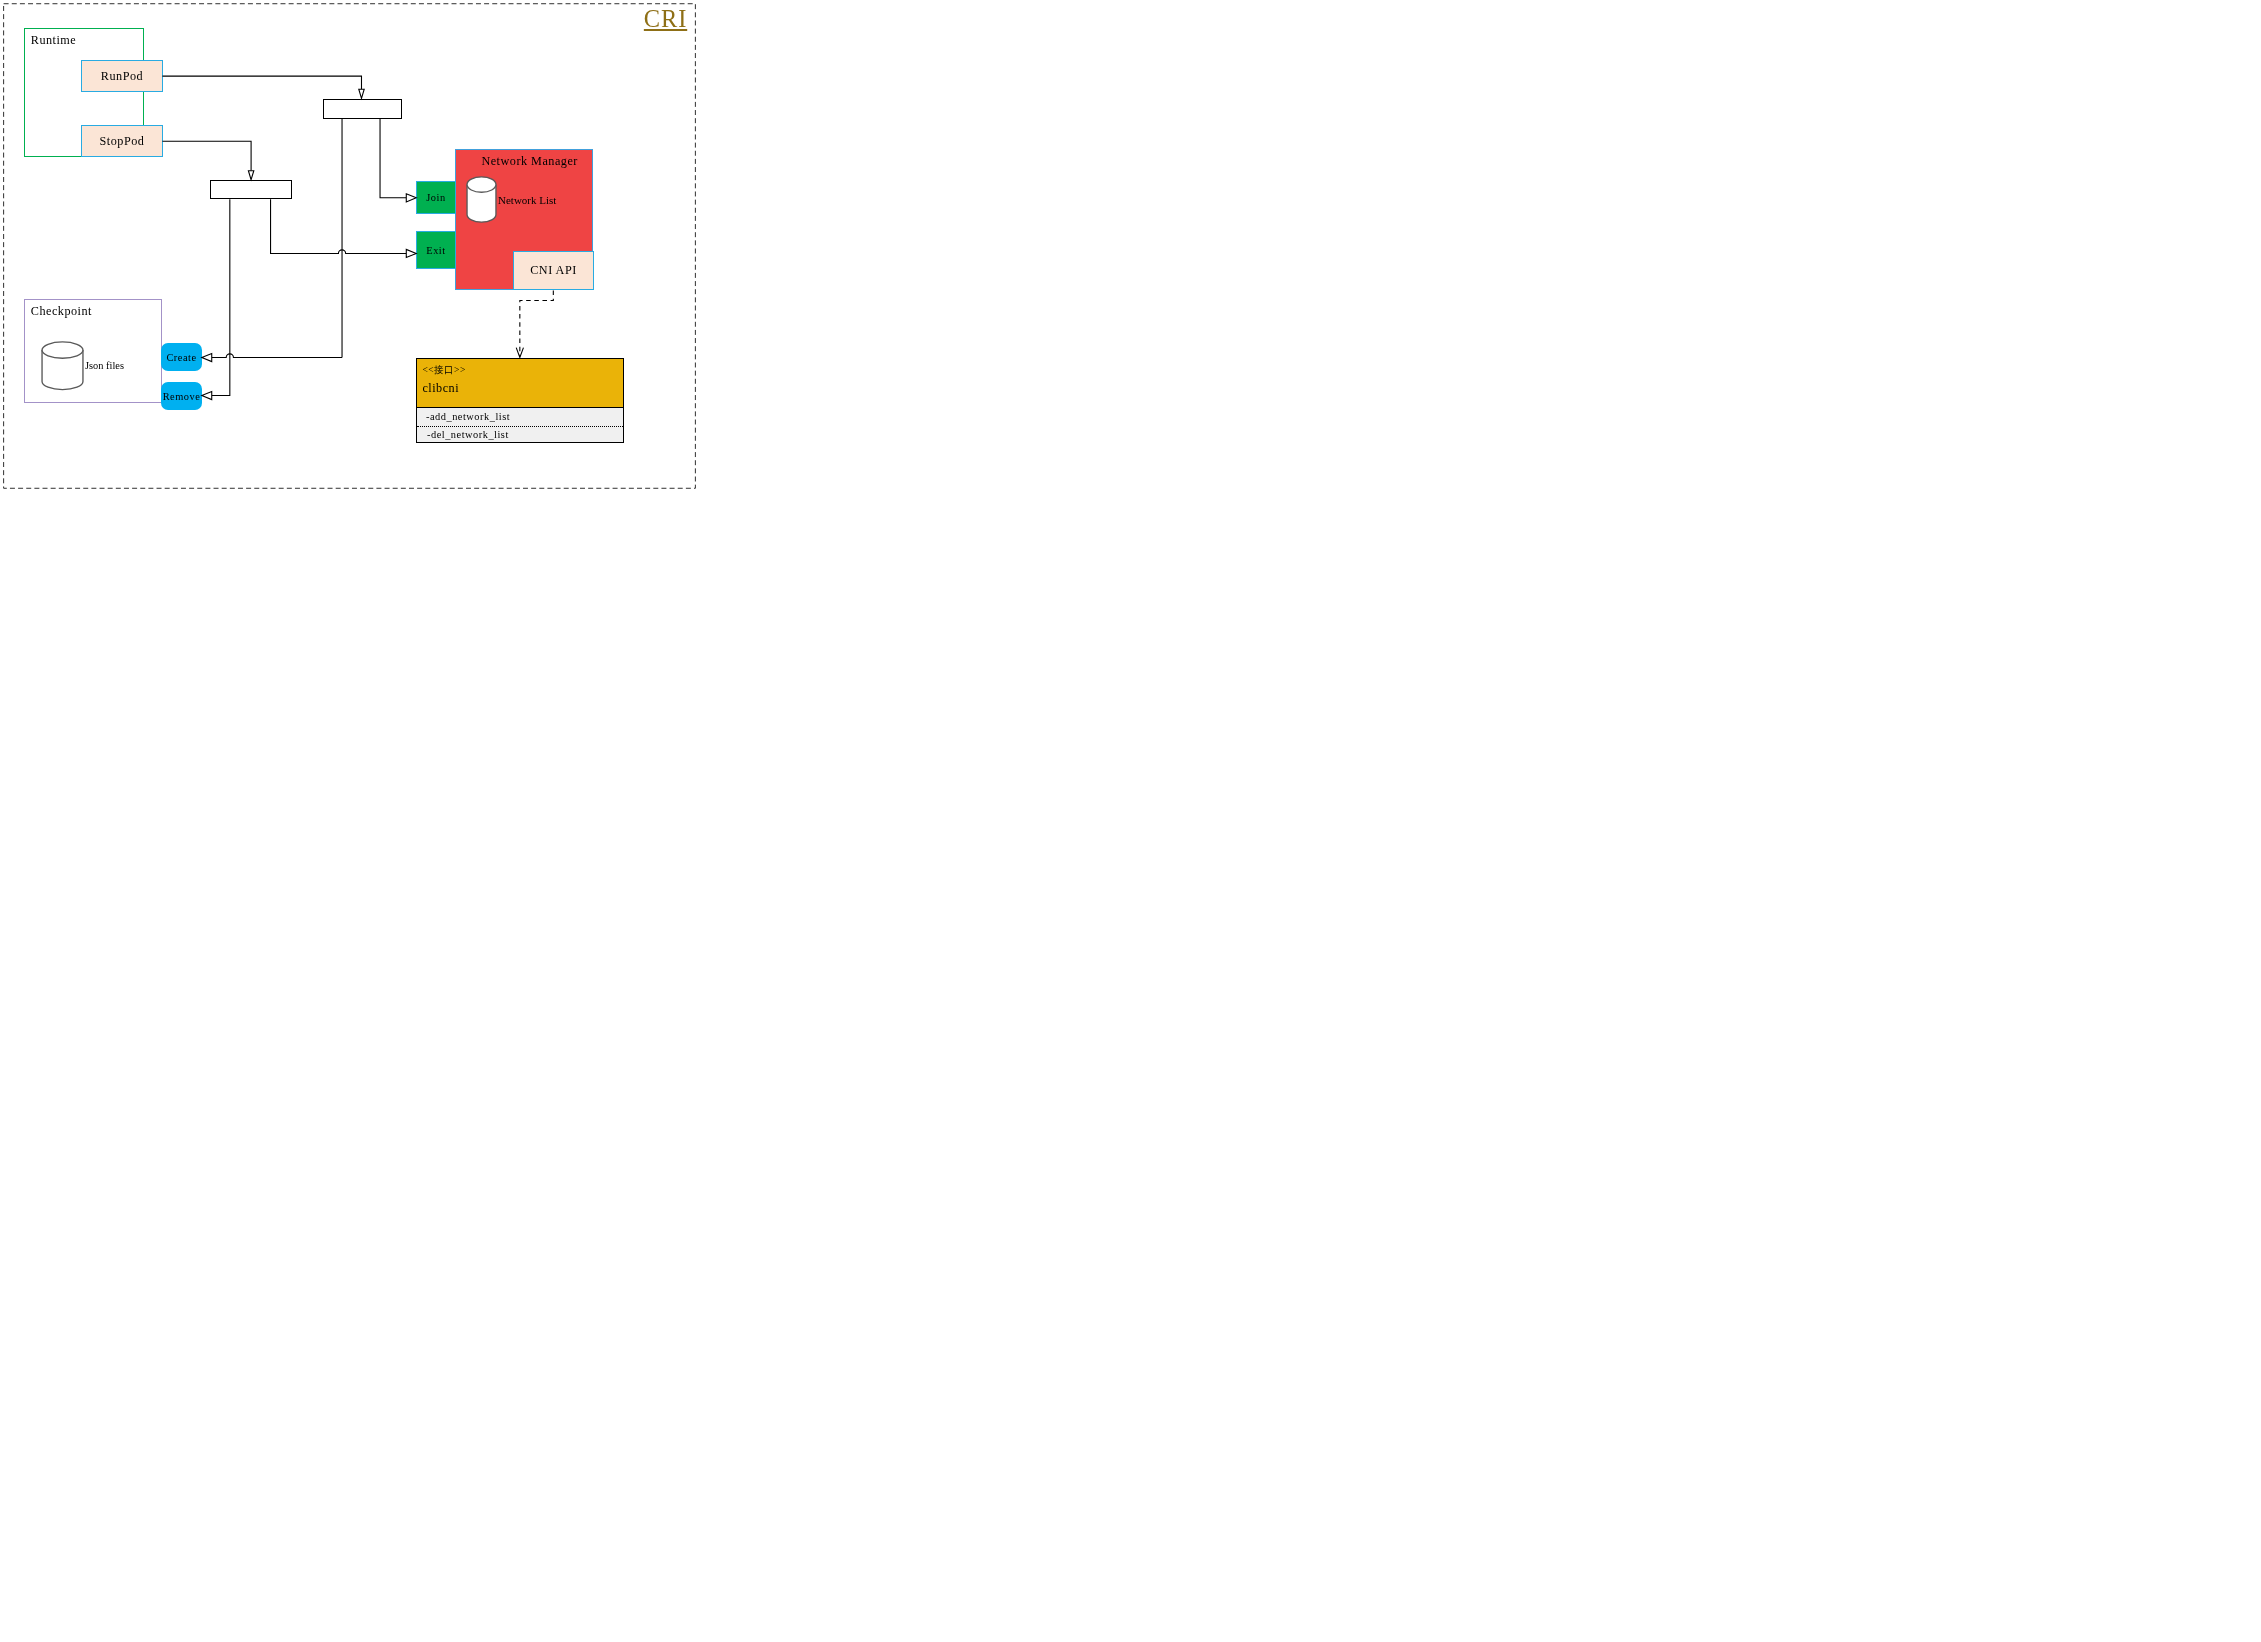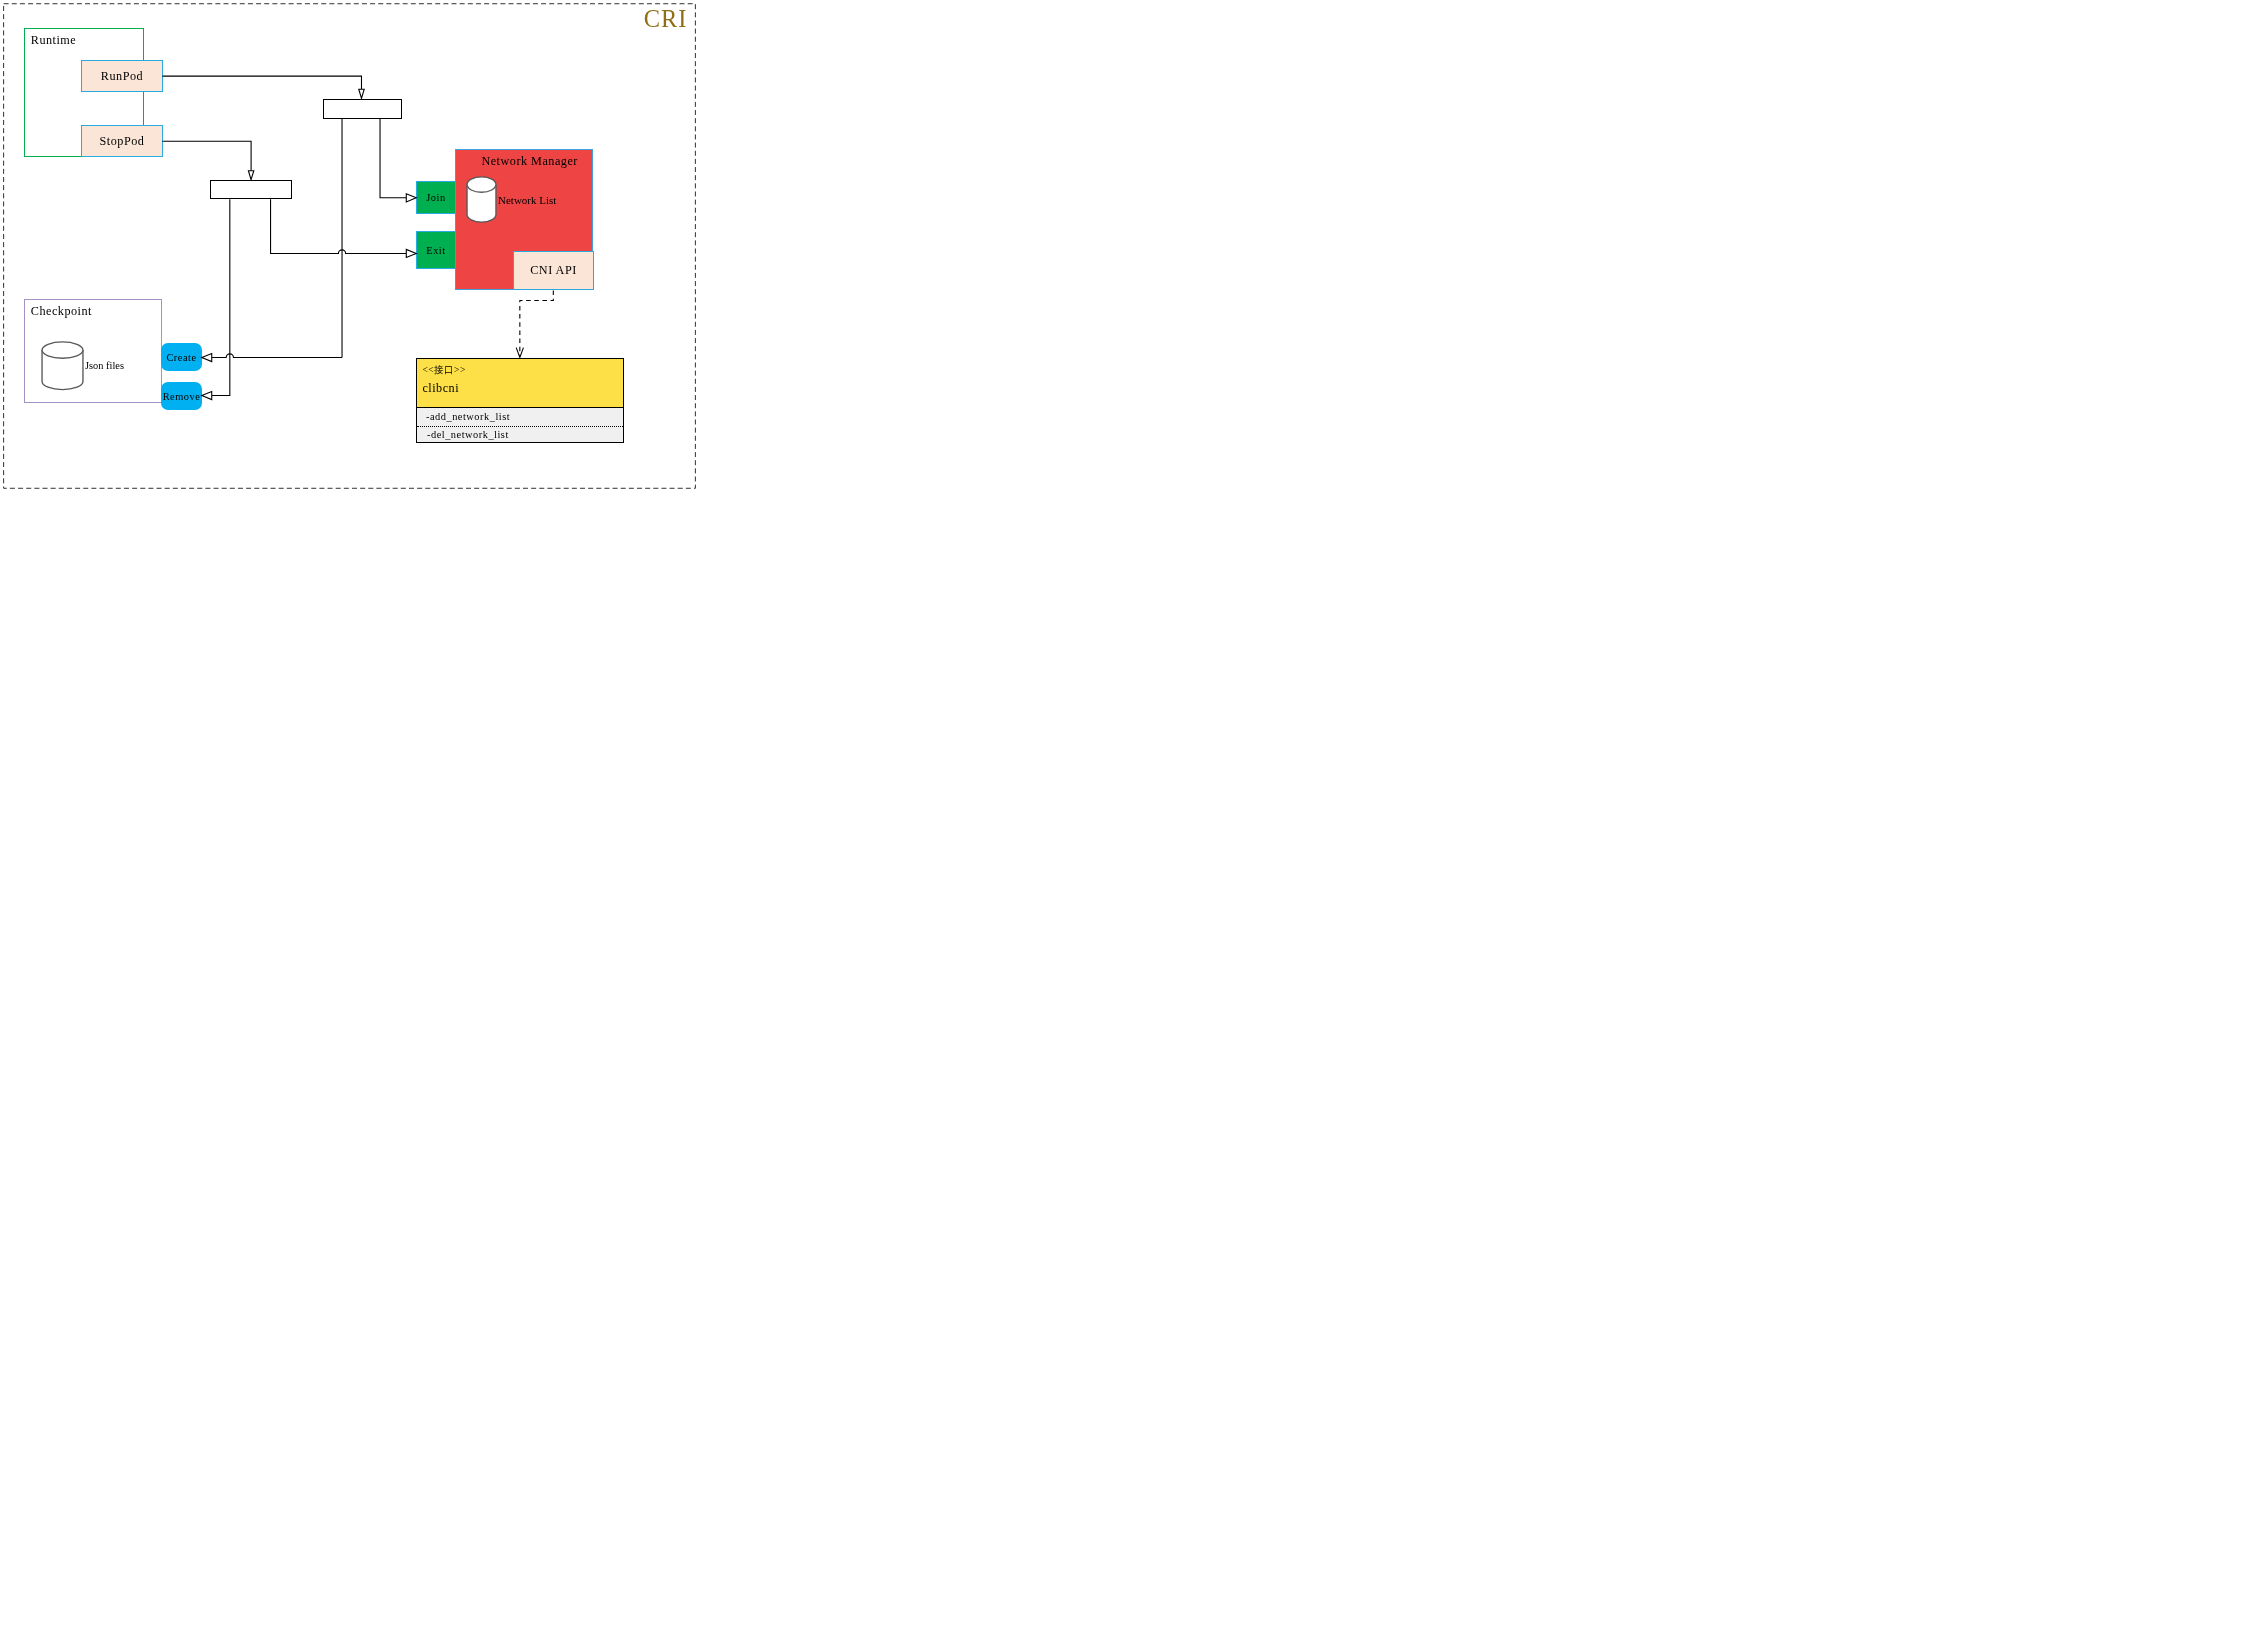--- a/index.html
+++ b/index.html
@@ -32,30 +32,30 @@
   
   .fork { background:#fff; border:1.1px solid #000; }
   #fork1 { left:323px; top:99px; width:79px; height:20px; }
   #fork2 { left:210px; top:180px; width:82px; height:19px; }
   
   .cyl-label { font-size:10.4px; white-space:nowrap; }
   #network-list-label { left:498px; top:194px; font-size:11px; }
   #json-files-label   { left:85px;  top:360px; }
   
   #clibcni-box { left:416px; top:358px; width:208px; height:85px; border:1.4px solid #000; background:#fff; }
-  #clibcni-head { position:absolute; left:0; top:0; width:100%; height:48px; background:#fde047; }
+  #clibcni-head { position:absolute; left:0; top:0; width:100%; height:48px; background:#eab308; }
   #clibcni-stereotype { position:absolute; left:5.4px; top:4.5px; font-size:9.5px; letter-spacing:0.5px; }
   #clibcni-name { position:absolute; left:5.4px; top:22px; font-size:12.2px; letter-spacing:0.5px; }
   #clibcni-attrs { position:absolute; left:0; top:48px; width:100%; height:35px; background:#F0F0F0; border-top:1.4px solid #000; }
   .method-row { position:absolute; left:0; width:100%; height:17.6px; display:flex; align-items:center; padding-left:10px;
                 font-size:10.4px; letter-spacing:0.5px; }
   #method-row-1 { top:0;padding-left:9px; }
   #method-row-2 { top:17.6px; border-top:1.1px dotted #000; }
   
-  #cri-label { right:11.8px; top:7.2px; font-size:24.4px; color:#8E6F16; letter-spacing:0.9px; line-height:1; }
+  #cri-label { right:11.8px; top:7.2px; font-size:24.4px; color:#8E6F16; letter-spacing:0.9px; line-height:1;text-decoration:underline; }
   
   #wires { position:absolute; left:0; top:0; width:699px; height:492px; pointer-events:none; }
 </style>
 </head>
 <body>
 
 <div id="stage">
 
   <div class="abs" id="cri-label">CRI</div>
 

